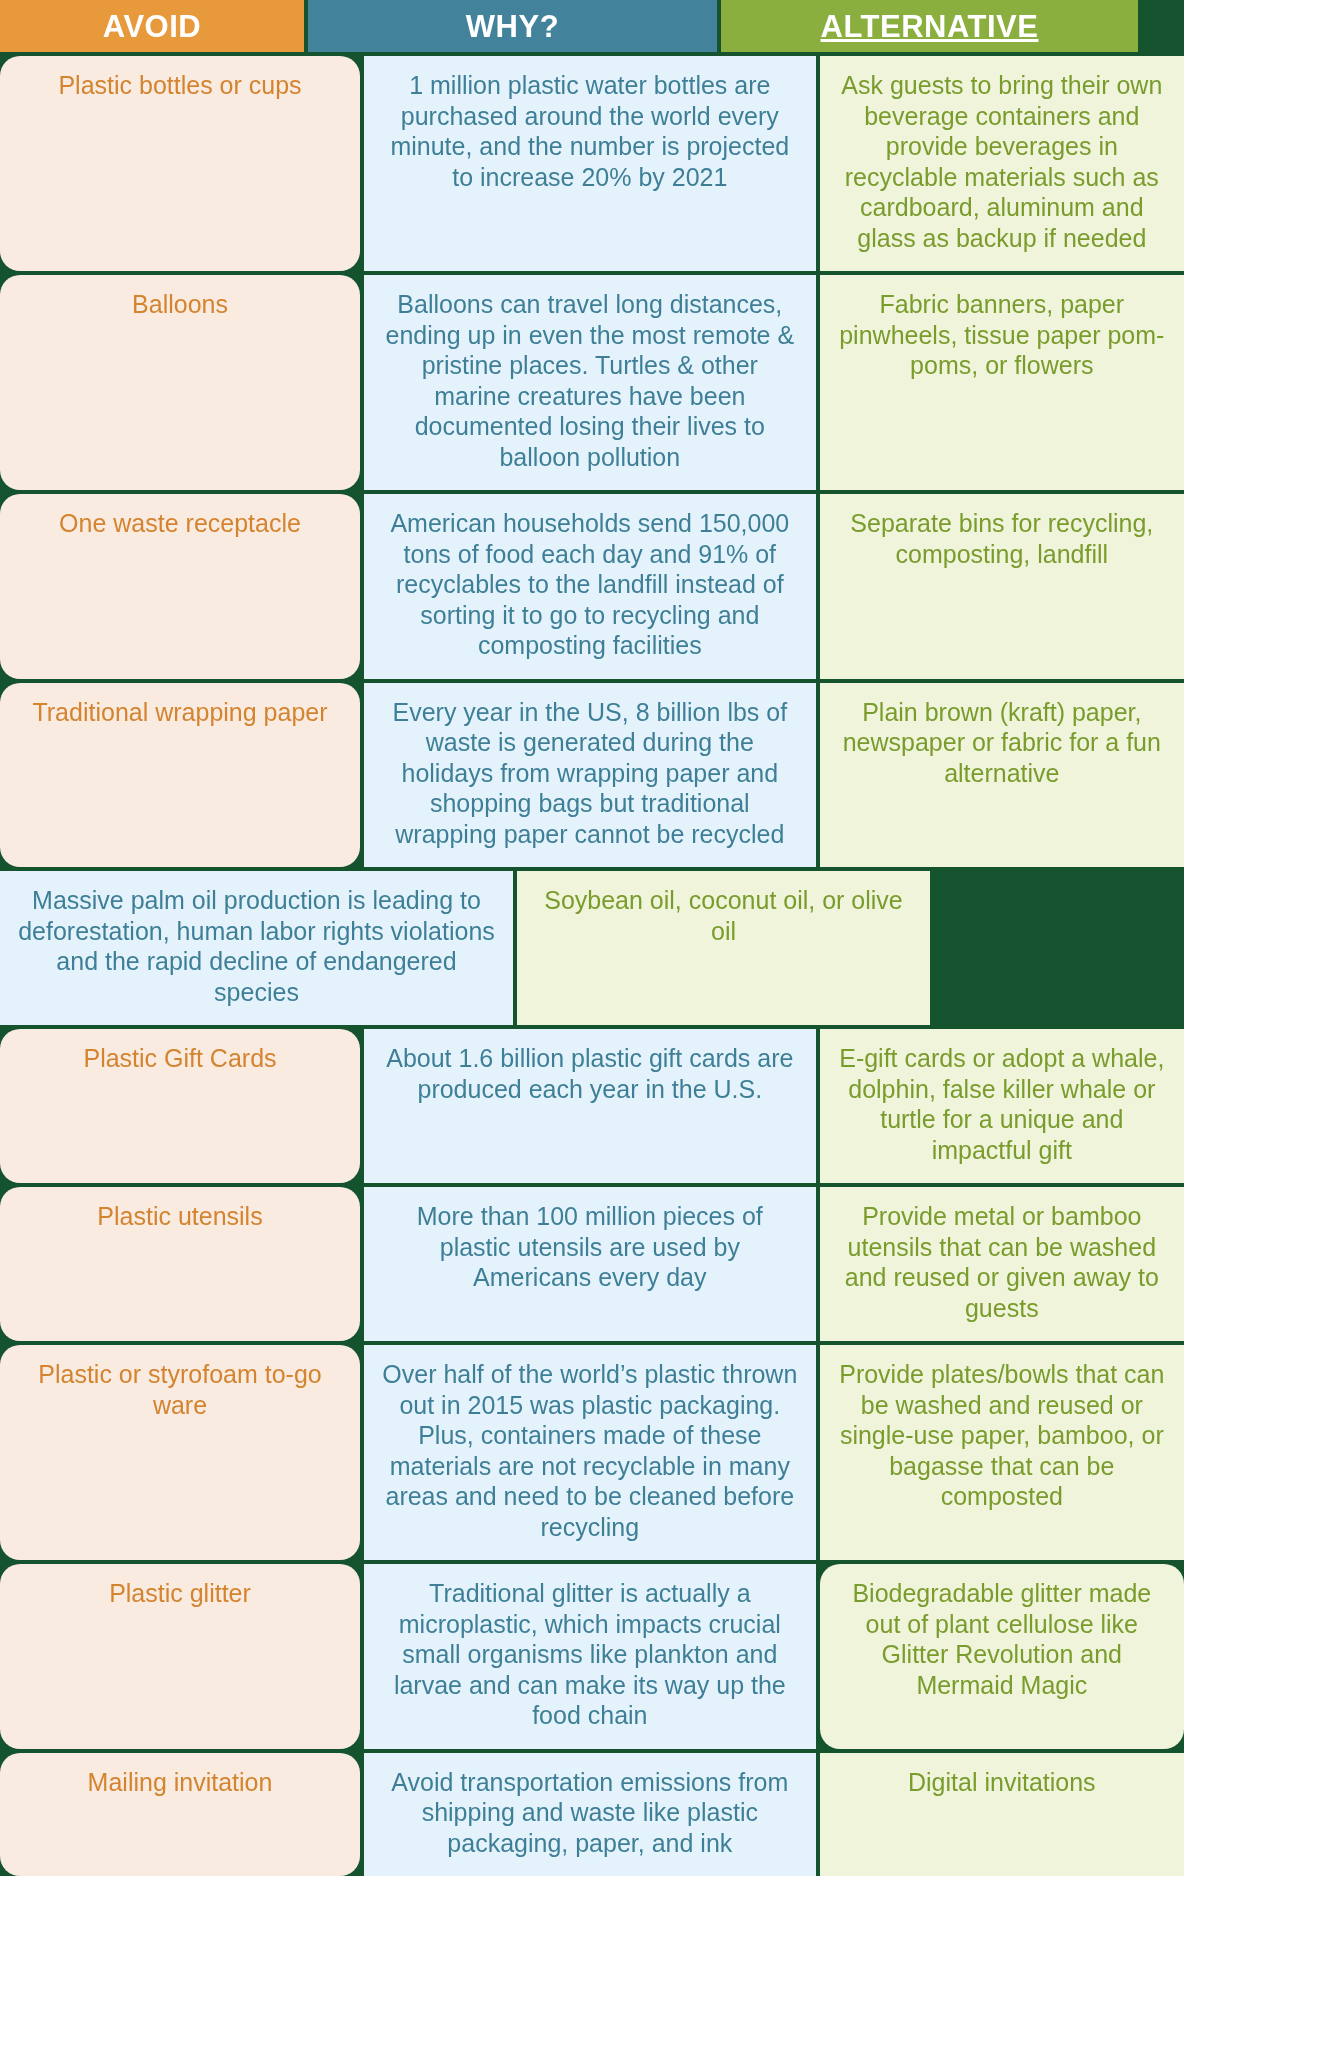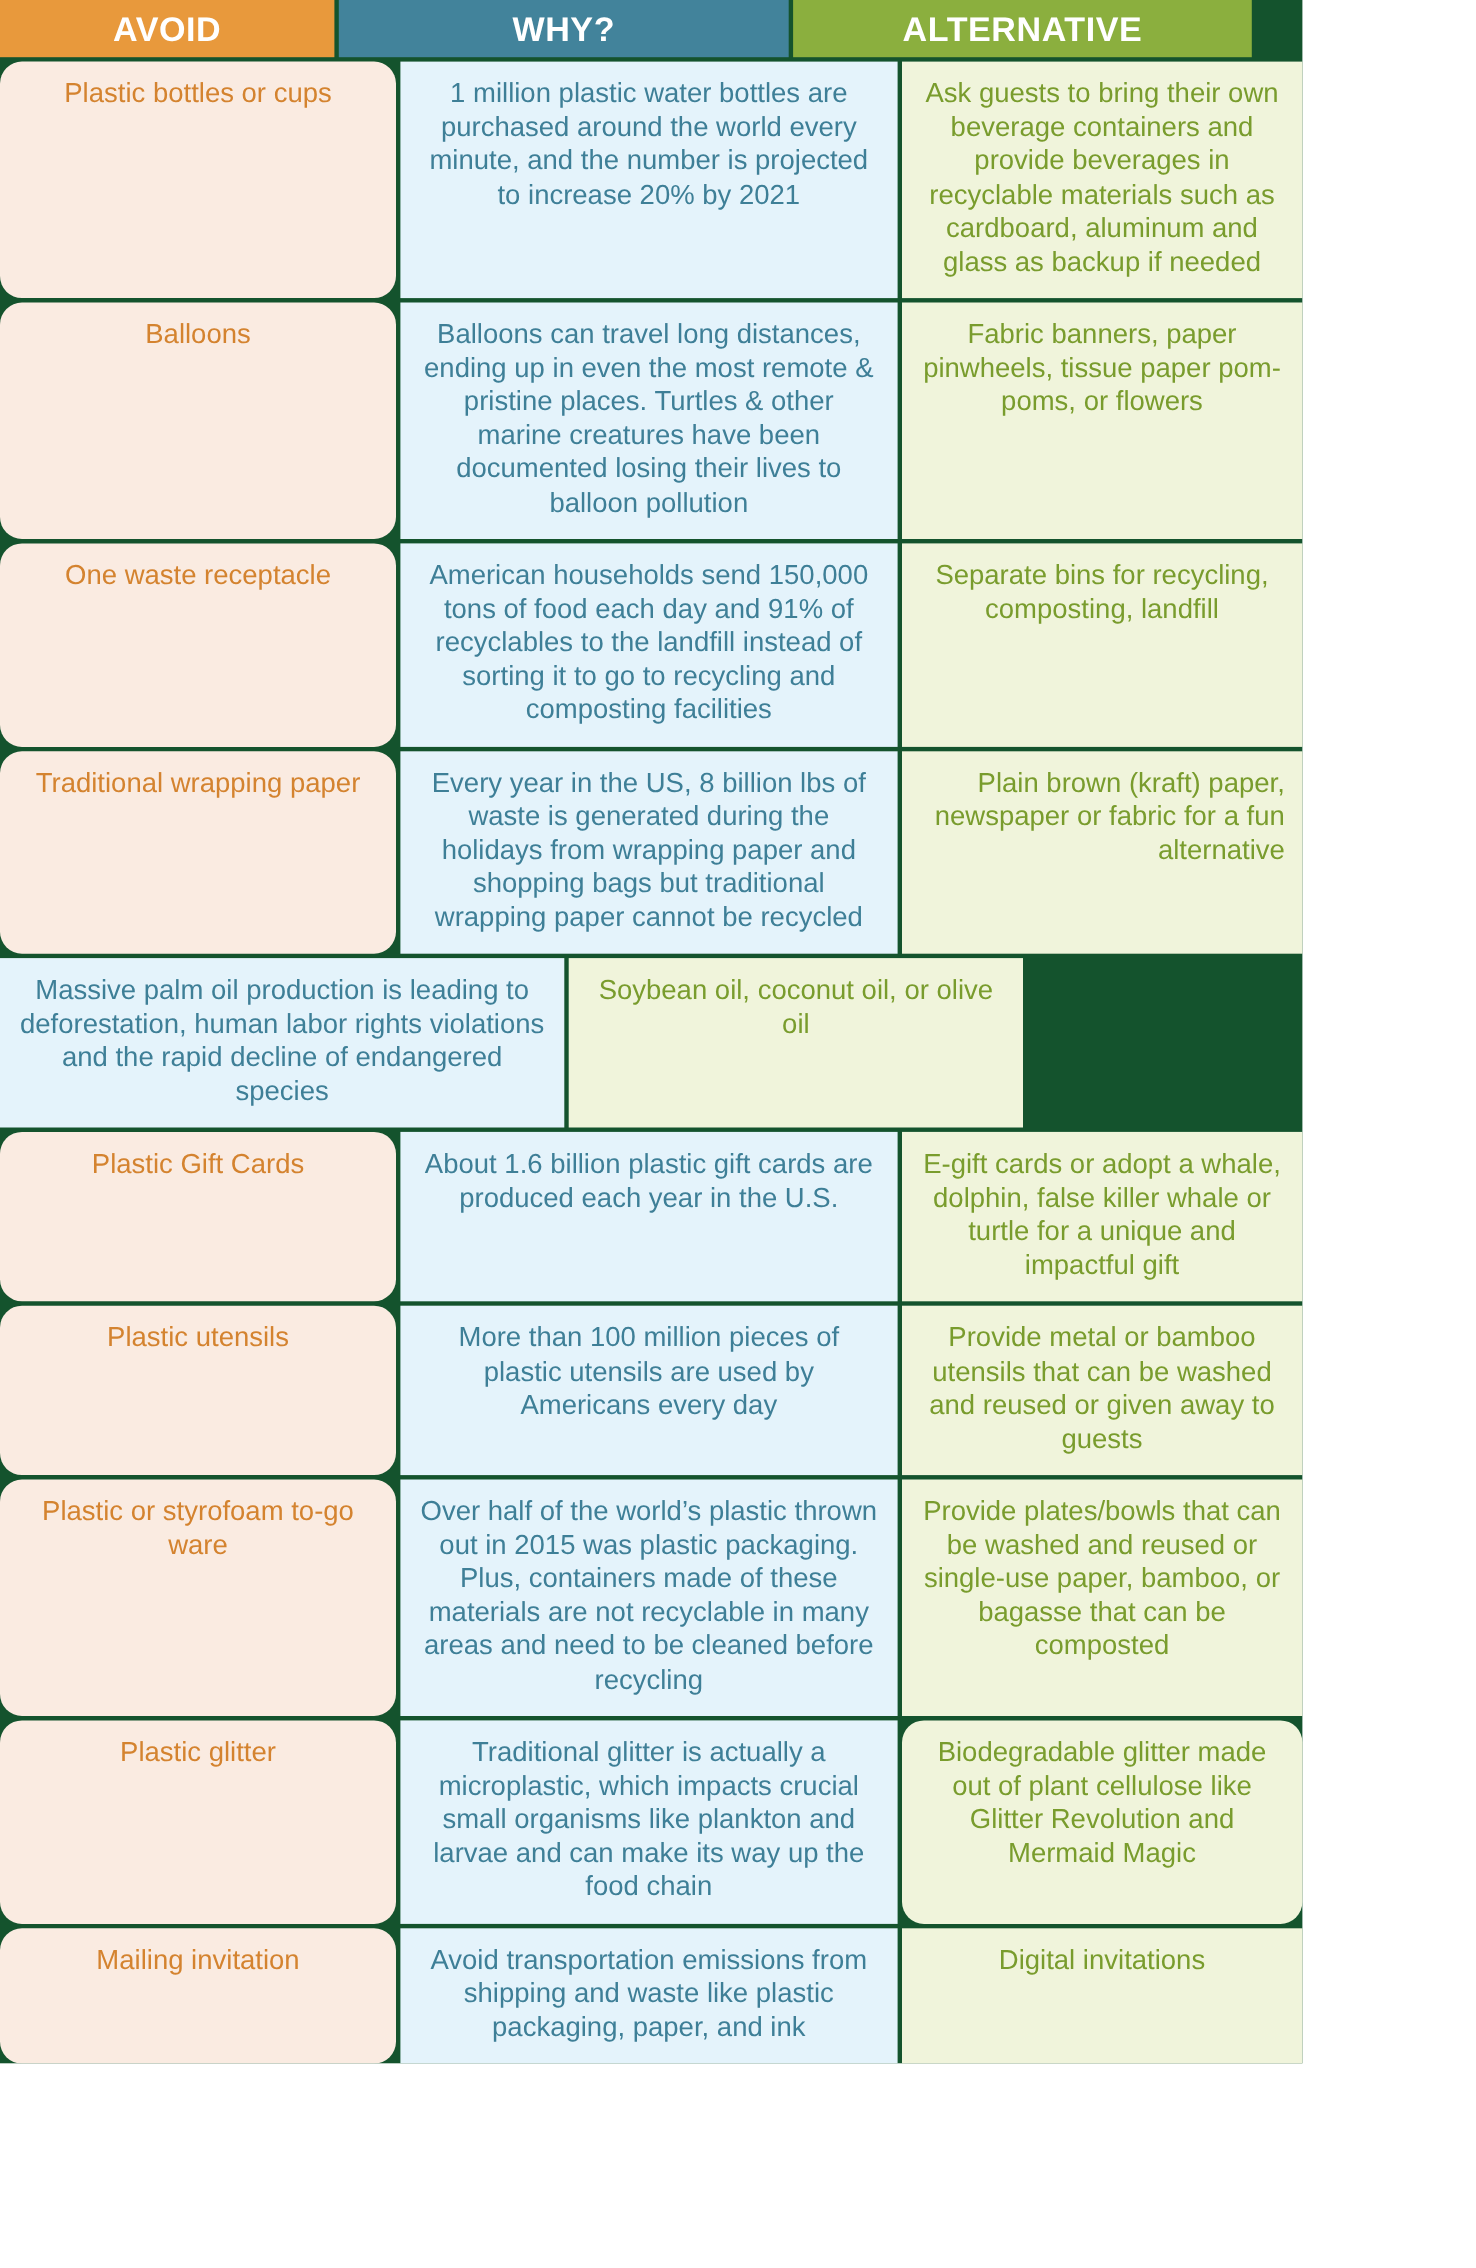--- a/index.html
+++ b/index.html
@@ -45,20 +45,21 @@
     margin-right: 4px;
   }
   .th.why {
     width: 409px;
     background: #42839B;
     margin-right: 4px;
   }
   .th.alt {
     width: 417px;
     background: #8BAF3E;
+    text-decoration: underline;
   }
 
   
   .tr {
     display: flex;
     width: 100%;
     margin-top: 4px;
   }
   .td {
     padding: 14px 16px 18px 16px;
@@ -142,21 +143,21 @@
           <span class="cell-text">Separate bins for recycling, composting, landfill</span>
         </div>
       </div>
       <div class="tr">
         <div class="td c1" style="background: rgb(250, 235, 225); color: rgb(212, 131, 47);">
           <span class="cell-text">Traditional wrapping paper</span>
         </div>
         <div class="td c2" style="background: rgb(228, 243, 251); color: rgb(62, 127, 151);">
           <span class="cell-text">Every year in the US, 8 billion lbs of waste is generated during the holidays from wrapping paper and shopping bags but traditional wrapping paper cannot be recycled</span>
         </div>
-        <div class="td c3" style="background: rgb(240, 244, 219); color: rgb(121, 156, 45); text-align: right;">
+        <div class="td c3" style="background: rgb(240, 244, 219); color: rgb(121, 156, 45);">
           <span class="cell-text">Plain brown (kraft) paper, newspaper or fabric for a fun alternative</span>
         </div>
       </div>
       <div class="tr">
         <div class="td c2" style="background: rgb(228, 243, 251); color: rgb(62, 127, 151);">
           <span class="cell-text">Massive palm oil production is leading to deforestation, human labor rights violations and the rapid decline of endangered species</span>
         </div>
         <div class="td c3" style="background: rgb(240, 244, 219); color: rgb(121, 156, 45);">
           <span class="cell-text">Soybean oil, coconut oil, or olive oil</span>
         </div>

